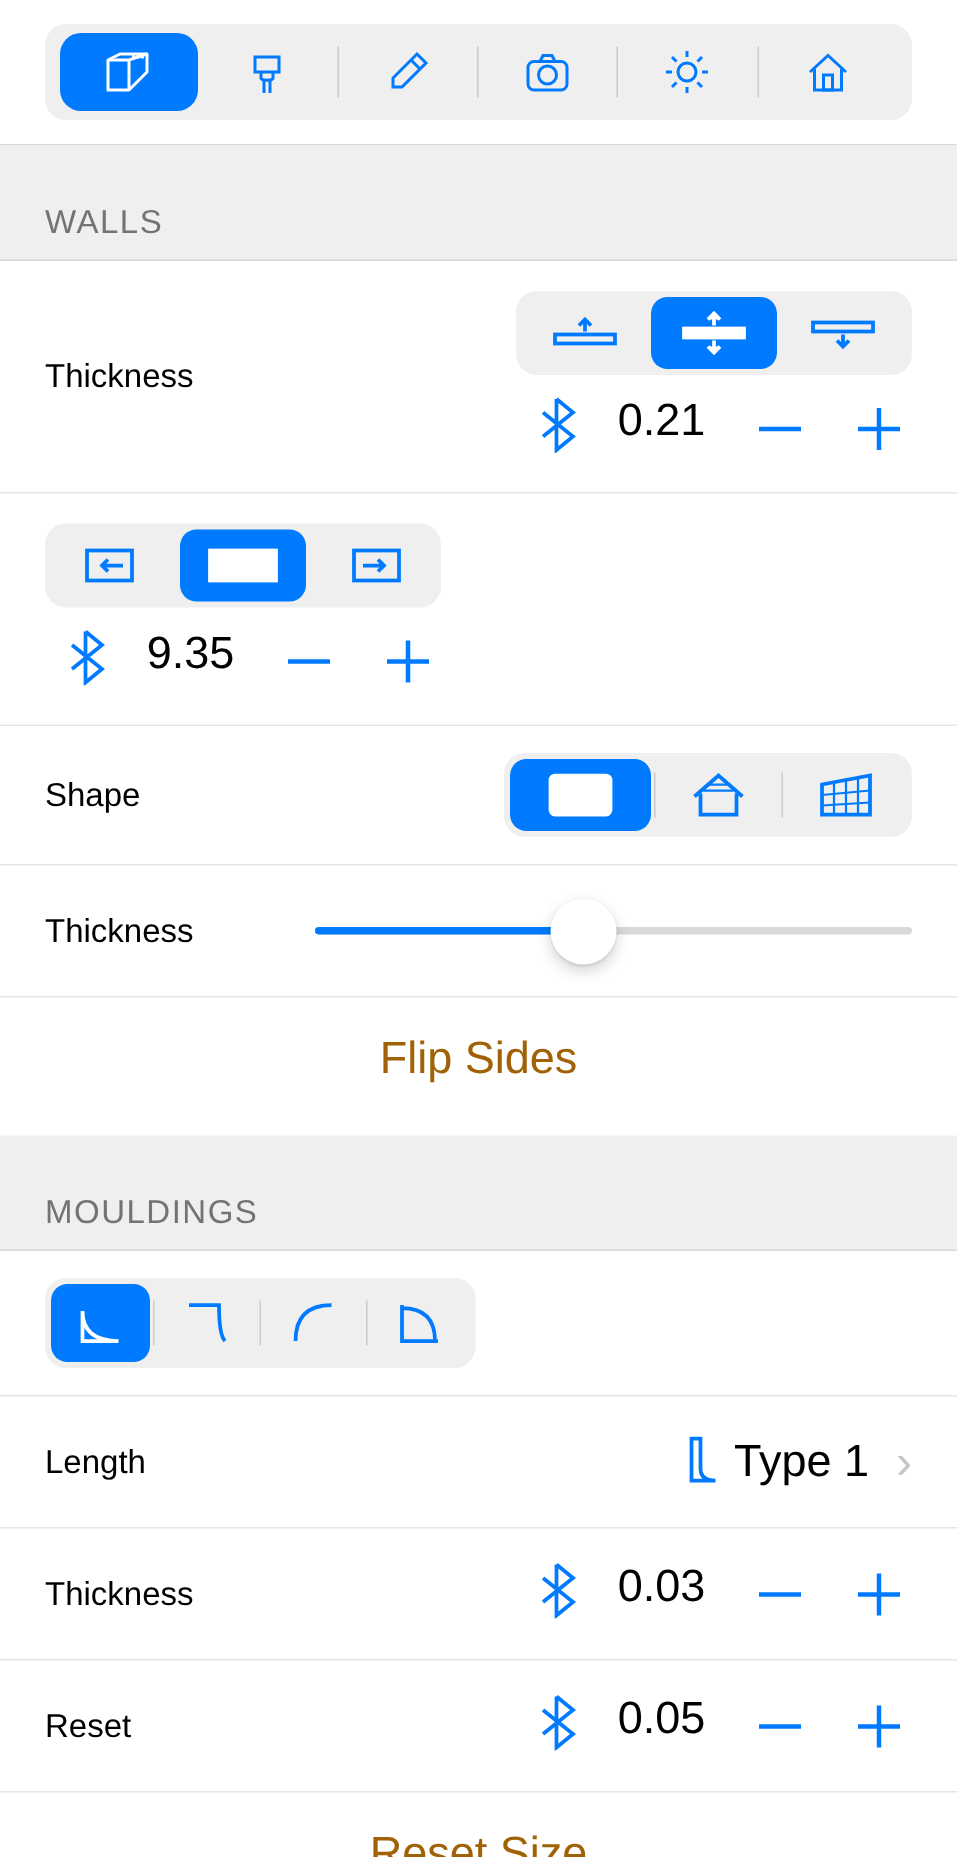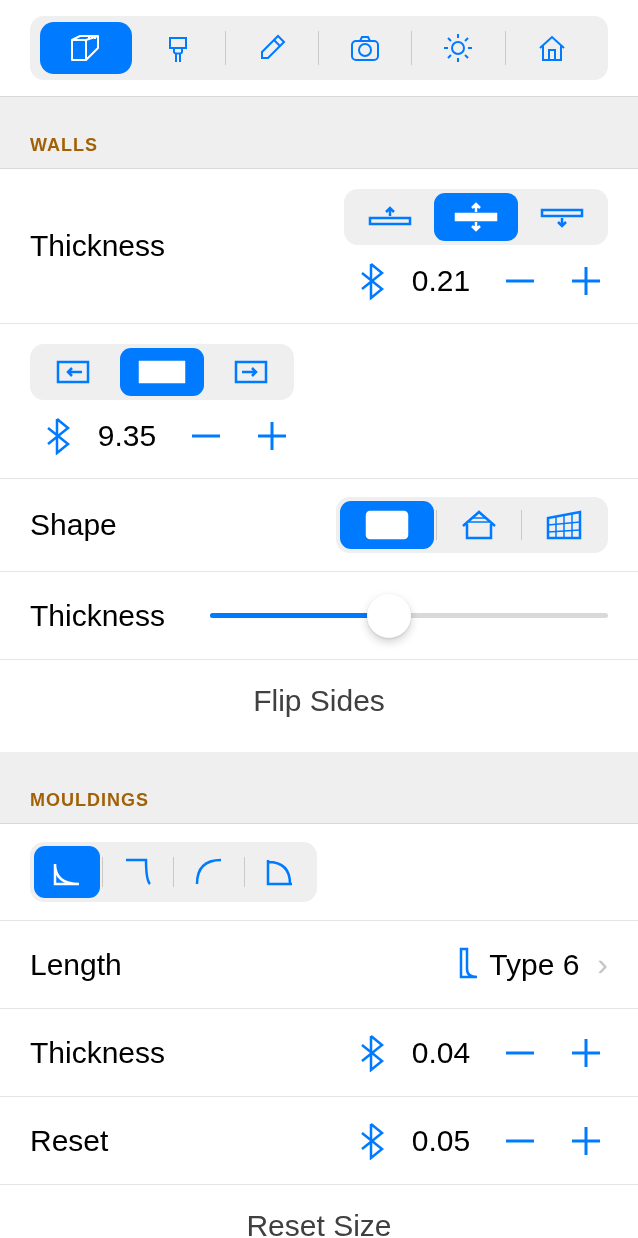--- a/index.html
+++ b/index.html
@@ -38,40 +38,39 @@
 .toolbar .seg.active svg { stroke: #fff; }
 .toolbar .divider {
   width: 1px;
   height: 34px;
   background: #c9c9cc;
 }
 .toolbar svg { stroke: #007aff; stroke-width: 2; fill: none; }
 
 .section-header {
   background: #efeff0;
-  color: #a16207;
-  font-size: 18px;
+  color: #737373;
+  font-size: 22px;
   letter-spacing: 1px;
   padding: 38px 30px 12px 30px;
   border-bottom: 1px solid #d9d9d9;
-  font-weight: bold;
 }
 
 .row {
   display: flex;
   align-items: center;
   padding: 18px 30px;
   border-bottom: 1px solid #e5e5e7;
   min-height: 88px;
 }
 .row.tall { padding: 20px 30px; }
 .row:last-of-type { border-bottom: none; }
 .label {
   flex: 1;
-  font-size: 30px;
+  font-size: 22px;
   color: #000;
 }
 .controls {
   display: flex;
   flex-direction: column;
   align-items: flex-end;
   gap: 14px;
 }
 
 .seg3 {
@@ -112,21 +111,21 @@
   height: 52px;
   border-radius: 11px;
 }
 .seg4 .opt.active { background: #007aff; }
 .seg4 .opt.active svg * { stroke: #fff; }
 .seg4 svg { stroke: #007aff; fill:none; stroke-width:2.5; }
 .seg4 .vdiv { width:1px; background:#c9c9cc; height:30px; margin:0 2px; }
 
 .value-row {
   display: flex;
-  align-items: center;
+  align-items: flex-start;
   gap: 22px;
 }
 .bt-icon { display:flex; align-items:center; }
 .bt-icon svg { stroke:#007aff; fill:none; stroke-width:2.5; }
 .value { font-size: 30px; color:#000; min-width:70px; text-align:center; }
 .minus-btn, .plus-btn {
   display:flex; align-items:center; justify-content:center;
   width:44px; height:44px;
 }
 .minus-btn svg, .plus-btn svg { stroke:#007aff; stroke-width:3; }
@@ -156,21 +155,21 @@
   width:44px; height:44px;
   background:#fff;
   border-radius:50%;
   box-shadow:0 4px 10px rgba(0,0,0,0.18), 0 1px 2px rgba(0,0,0,0.1);
   top:50%;
   transform:translate(-50%,-50%);
 }
 
 .center-action {
   text-align:center;
-  color:#404040;
+  color:#a16207;
   font-size:30px;
   padding:24px 0 34px 0;
 }
 
 .shape-row { display:flex; align-items:center; padding:18px 30px; border-bottom:1px solid #e5e5e7; min-height:88px; }
 .shape-value { display:flex; align-items:center; gap:8px; color:#000; font-size:30px; }
 .chevron { color:#c5c5c8; font-size:32px; padding-left:10px; }
 
 .row-group { }
 
@@ -411,34 +410,34 @@
   </div>
 
   <div class="shape-row">
     <div class="label">Length</div>
     <div class="shape-value">
       <span class="shape-icon">
         <svg width="24" height="36" viewBox="0 0 24 36">
             <path d="M4 34 L4 6 L10 6 L10 26 Q10 34 20 34 Z"></path>
           </svg>
       </span>
-      <span>Type 6</span>
+      <span>Type 1</span>
       <span class="chevron">›</span>
     </div>
   </div>
 
   <div class="row">
     <div class="label">Thickness</div>
     <div class="value-row">
       <div class="bt-icon">
         <svg width="26" height="38" viewBox="0 0 26 38">
             <path d="M13 2 L13 36 L24 27 L4 11 M13 2 L24 11 L4 27"></path>
           </svg>
       </div>
-      <div class="value">0.04</div>
+      <div class="value">0.03</div>
       <div class="minus-btn">
         <svg width="40" height="40" viewBox="0 0 40 40">
             <line x1="6" y1="20" x2="34" y2="20"></line>
           </svg>
       </div>
       <div class="plus-btn">
         <svg width="40" height="40" viewBox="0 0 40 40">
             <line x1="6" y1="20" x2="34" y2="20"></line>
             <line x1="20" y1="6" x2="20" y2="34"></line>
           </svg>

